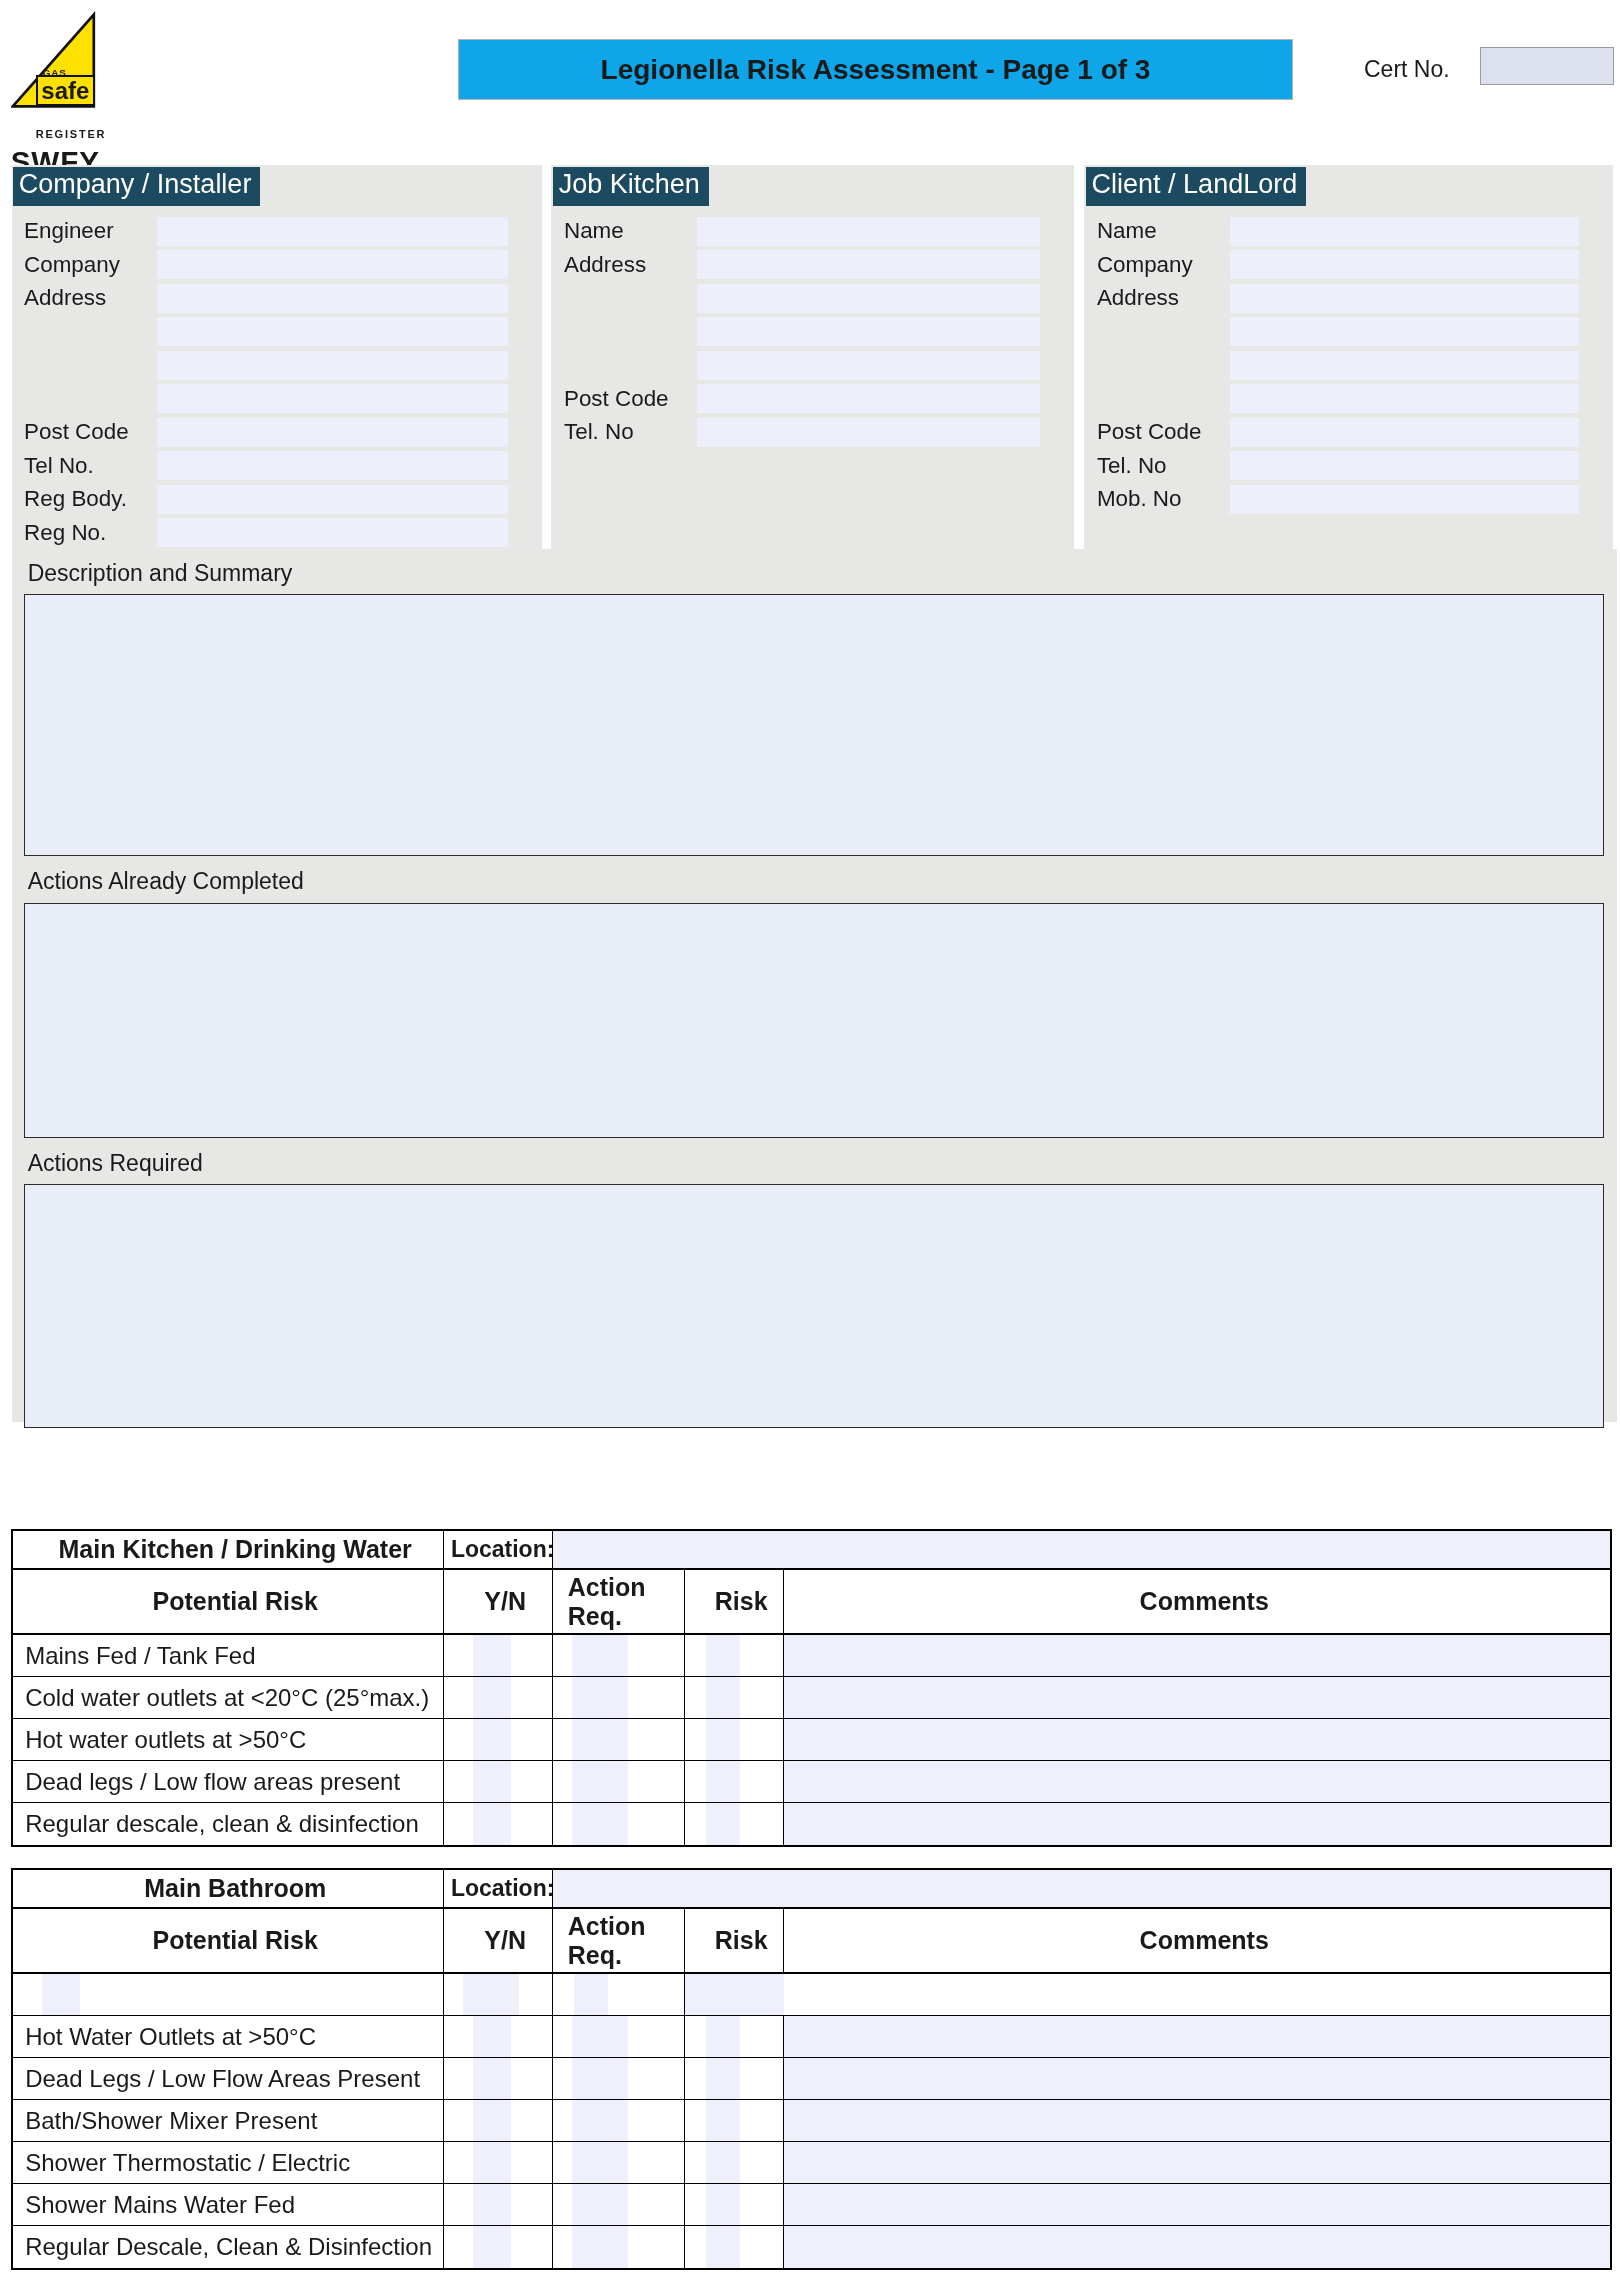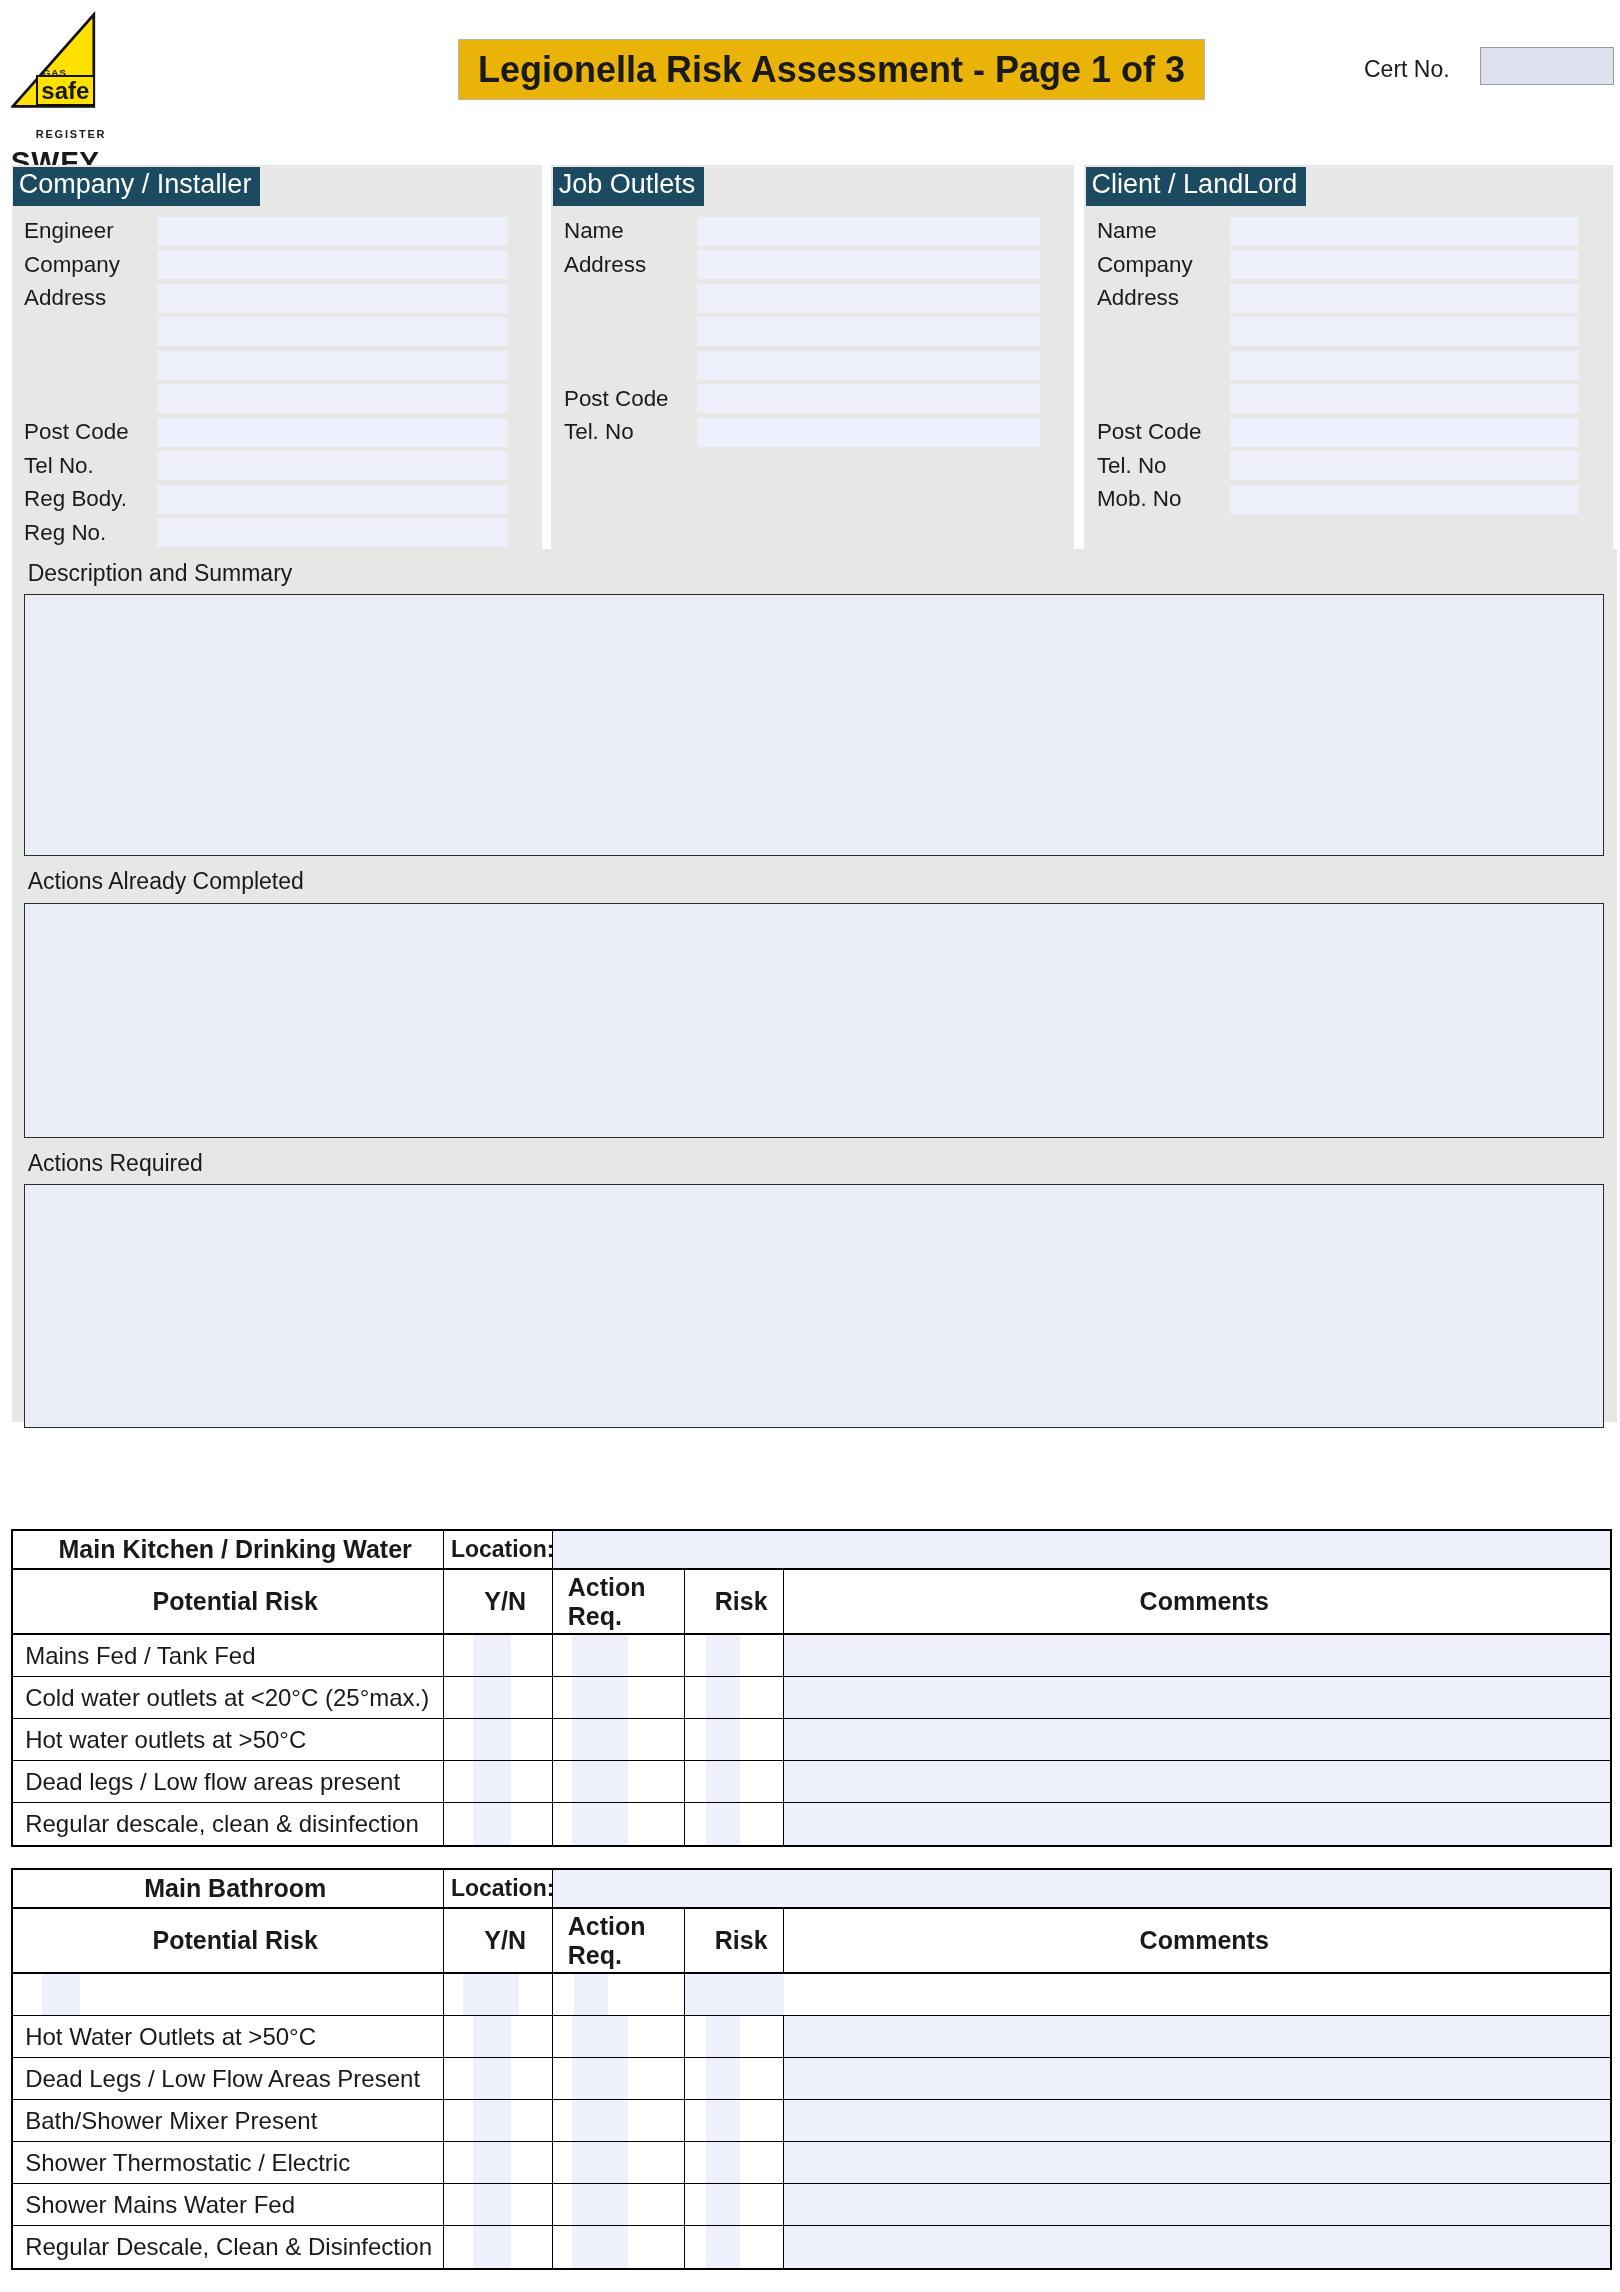--- a/index.html
+++ b/index.html
@@ -10,23 +10,23 @@
   
   .logo-wrap { position:absolute; left:10.7px; top:10.7px; width:134px; }
   .logo-tri { position:relative; width:90px; height:99px; }
   .logo-tri svg { display:block; }
   .logo-gas { position:absolute; left:32px; top:56px; font-size:9.9px; font-weight:bold; letter-spacing:0.9px; }
   .logo-safe { position:absolute; left:25px; top:64px; background:#ffe100; border:2.7px solid #111; border-radius:0;
                font-size:24px; font-weight:bold; line-height:27px; padding:0 3.6px; }
   .logo-reg { margin:18px 0 0 25px; font-size:11px; font-weight:bold; letter-spacing:1.8px; }
   .logo-brand { margin:5.4px 0 0 0; font-size:29.6px; font-weight:bold; letter-spacing:0.9px; }
 
-  .title-box { position:absolute; left:458px; top:39px; width:747px; height:61px; background:#eab308;
+  .title-box { position:absolute; left:458px; top:39px; width:835px; height:61px; background:#0ea5e9;
                border:1.8px solid #b3b3b3; display:flex; align-items:center; justify-content:center;
-               font-size:36px; font-weight:bold; }
+               font-size:28px; font-weight:bold; }
   .cert-label { position:absolute; left:1364px; top:56px; font-size:23px; }
   .cert-input { position:absolute; left:1480px; top:47px; width:134px; height:38px; background:#dde1ee; border:1.8px solid #9a9a9a; }
 
   
   .panels { position:absolute; left:11.6px; top:165px; width:1605px; height:377px; display:grid;
             grid-template-columns:530px 523px 529px; column-gap:9.9px; }
   .panel { background:#e7e7e5; padding:0 0 9px 0; }
   .panel-header { display:inline-block; background:#1c4a60; color:#ffffff; font-size:27px;
                   padding:2.7px 9px 5.4px 5.4px; margin:1.8px 0 10.7px 1.8px; }
   .p-body { padding:0 34px 0 12.5px; }
@@ -131,21 +131,21 @@
             <div class="p-input"></div>
           </div>
         <div class="p-row">
             <span class="p-label">Reg No.</span>
             <div class="p-input"></div>
           </div>
       </div>
     </div>
 
     <div class="panel">
-      <div class="panel-header">Job Outlets</div>
+      <div class="panel-header">Job Kitchen</div>
       <div class="p-body">
         <div class="p-row">
             <span class="p-label">Name</span>
             <div class="p-input"></div>
           </div>
         <div class="p-row">
             <span class="p-label">Address</span>
             <div class="p-input"></div>
           </div>
         <div class="p-row">

